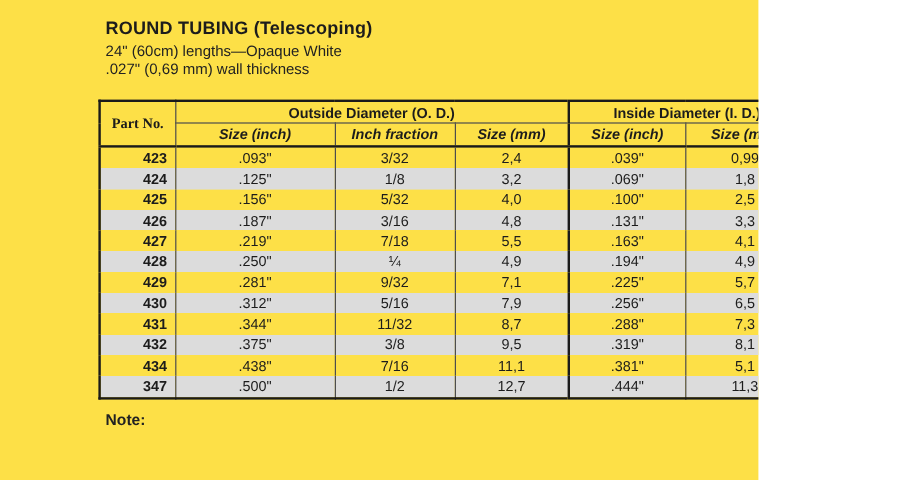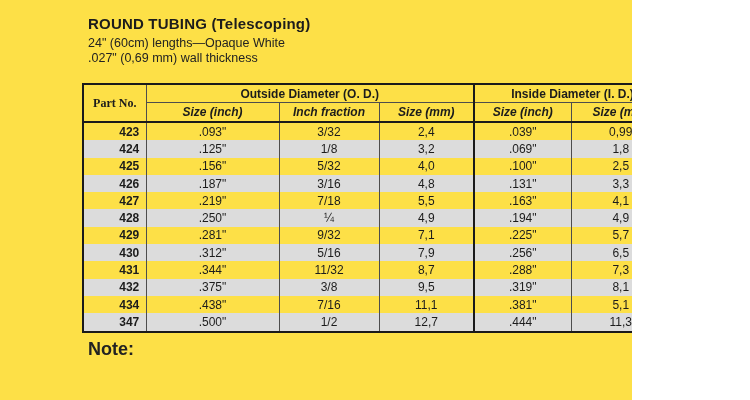--- a/index.html
+++ b/index.html
@@ -69,21 +69,21 @@
   .tube-table tbody td + td { border-left: 1px solid #4d4d4d; }
   .tube-table tbody tr.stripe { background: #dcdcdc; }
   .tube-table tbody td.part-cell { font-weight: bold; padding-left: 29px; }
 
   
   .note {
     position: absolute;
     left: 88px;
     top: 342px;
     display: flex;
-    font-size: 18px;
+    font-size: 13px;
     color: #222;
   }
   .note-label {
     font-weight: bold;
     margin-right: 9px;
     line-height: 15.5px;
   }
   .note-text {
     width: 352px;
     line-height: 15.5px;

